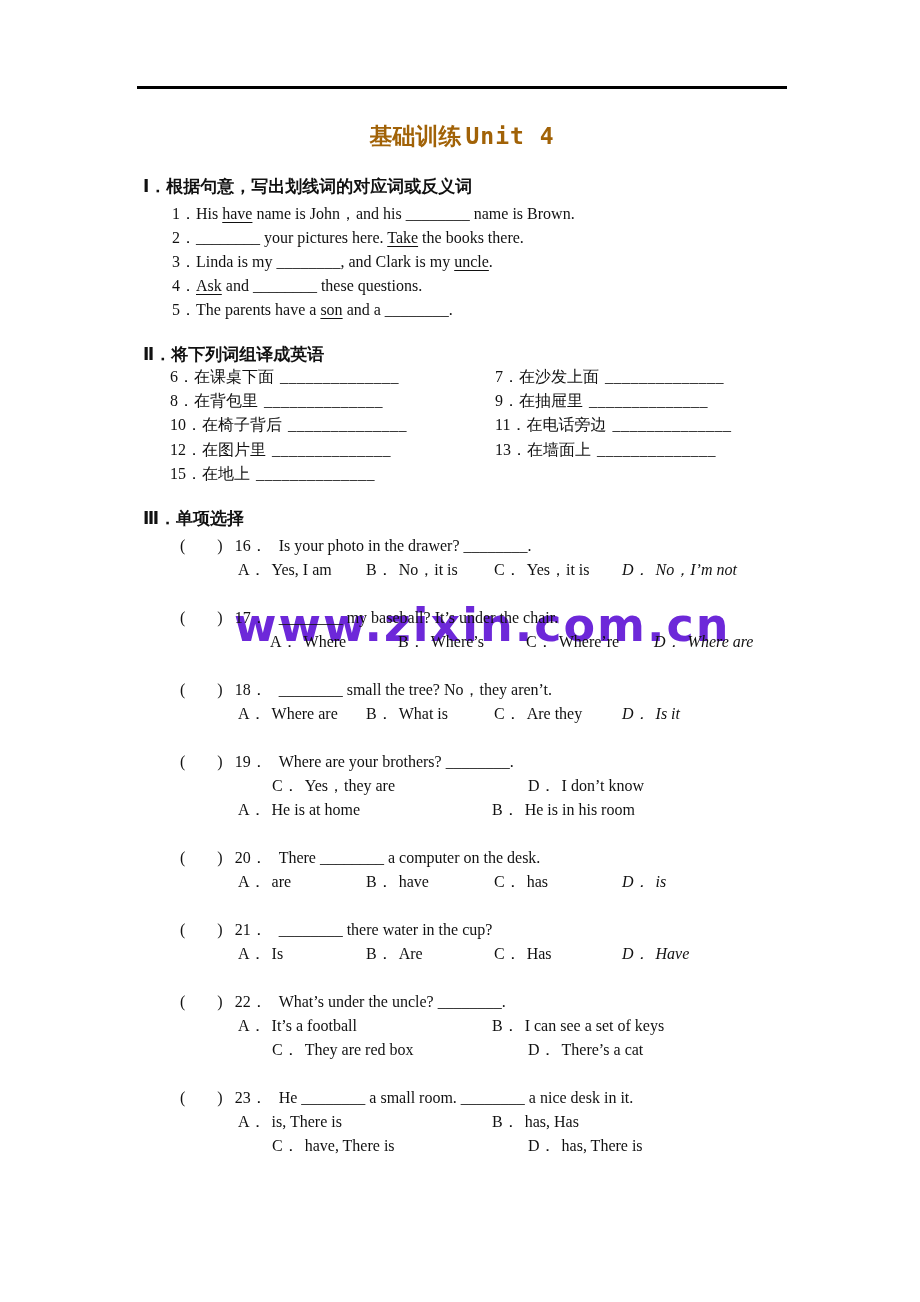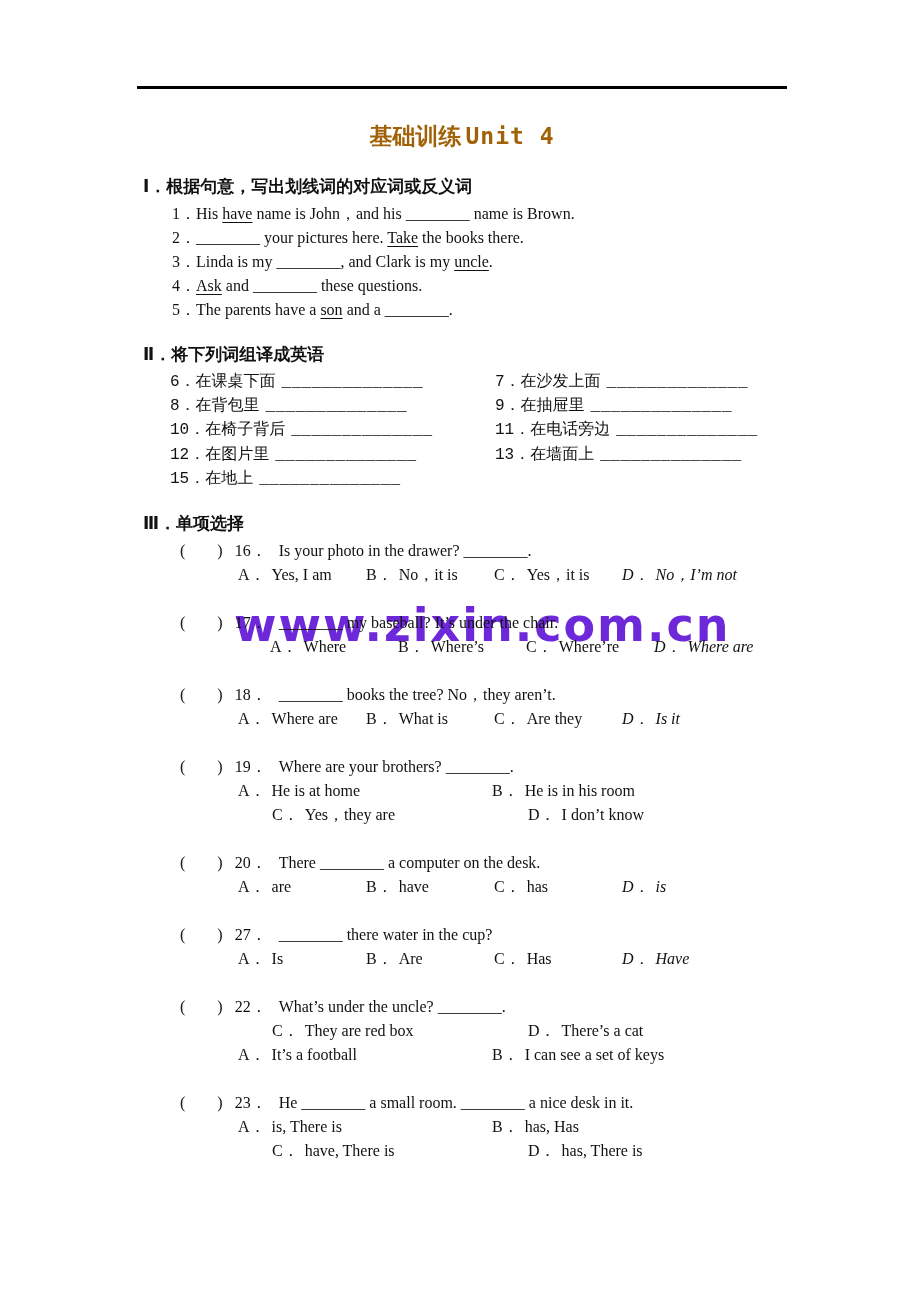--- a/index.html
+++ b/index.html
@@ -31,24 +31,23 @@
     margin-left:6px;white-space:nowrap;
   }
   .h1-a{margin-top:27px;}
   .h2-a{margin-top:23px;}
   .h3-a{margin-top:23px;}
   .s1-items{margin-top:5px;margin-left:35px;}
   .s1-item{line-height:24px;height:24px;white-space:nowrap;}
   .num{display:inline-block;}
   .u{text-decoration:underline;text-underline-offset:3px;}
   .s2-grid{
-    margin-top:5px;margin-left:33px;
+    margin-left:33px;
     display:grid;grid-template-columns:325px 1fr;
     line-height:24.2px;
-    font-family:Liberation Mono, monospace;
   }
   .s2-cell{white-space:nowrap;}
   .s2-blank{margin-left:6px;letter-spacing:0.5px;}
   .s3-questions{margin-top:5px;margin-left:43px;}
   .question{margin-bottom:24px;}
   .q-stem-line{line-height:24px;height:24px;white-space:nowrap;}
   .bracket-gap{display:inline-block;width:32px;}
   .bracket{margin-right:12px;}
   .q-num{margin-right:12px;}
   .opt-row{line-height:24px;height:24px;white-space:nowrap;margin-left:58px;}
@@ -99,40 +98,40 @@
     <div class="s3-questions">
         <div class="question">
           <div class="q-stem-line"><span class="bracket"><span>(</span><span class="bracket-gap"></span><span>)</span></span><span class="q-num">16．</span><span>Is your photo in the drawer? ________.</span></div>
           <div class="opt-row"><span class="opt"><span class="opt-label">A．</span><span>Yes, I am</span></span><span class="opt"><span class="opt-label">B．</span><span>No，it is</span></span><span class="opt"><span class="opt-label">C．</span><span>Yes，it is</span></span><span class="opt"><span class="opt-label">D．</span><span>No，I’m not</span></span></div>
         </div>
         <div class="question">
           <div class="q-stem-line"><span class="bracket"><span>(</span><span class="bracket-gap"></span><span>)</span></span><span class="q-num">17．</span><span>________ my baseball? It’s under the chair.</span></div>
           <div class="opt-row" style="margin-left: 90px;"><span class="opt"><span class="opt-label">A．</span><span>Where</span></span><span class="opt"><span class="opt-label">B．</span><span>Where’s</span></span><span class="opt"><span class="opt-label">C．</span><span>Where’re</span></span><span class="opt"><span class="opt-label">D．</span><span>Where are</span></span></div>
         </div>
         <div class="question">
-          <div class="q-stem-line"><span class="bracket"><span>(</span><span class="bracket-gap"></span><span>)</span></span><span class="q-num">18．</span><span>________ books the tree? No，they aren’t.</span></div>
+          <div class="q-stem-line"><span class="bracket"><span>(</span><span class="bracket-gap"></span><span>)</span></span><span class="q-num">18．</span><span>________ small the tree? No，they aren’t.</span></div>
           <div class="opt-row"><span class="opt"><span class="opt-label">A．</span><span>Where are</span></span><span class="opt"><span class="opt-label">B．</span><span>What is</span></span><span class="opt"><span class="opt-label">C．</span><span>Are they</span></span><span class="opt"><span class="opt-label">D．</span><span>Is it</span></span></div>
         </div>
         <div class="question">
           <div class="q-stem-line"><span class="bracket"><span>(</span><span class="bracket-gap"></span><span>)</span></span><span class="q-num">19．</span><span>Where are your brothers? ________.</span></div>
+          <div class="opt-grid-row second"><span class="opt-a"><span class="opt-label">C．</span><span>Yes，they are</span></span><span class="opt-b"><span class="opt-label">D．</span><span>I don’t know</span></span></div>
           <div class="opt-grid-row"><span class="opt-a"><span class="opt-label">A．</span><span>He is at home</span></span><span class="opt-b"><span class="opt-label">B．</span><span>He is in his room</span></span></div>
-          <div class="opt-grid-row second"><span class="opt-a"><span class="opt-label">C．</span><span>Yes，they are</span></span><span class="opt-b"><span class="opt-label">D．</span><span>I don’t know</span></span></div>
         </div>
         <div class="question">
           <div class="q-stem-line"><span class="bracket"><span>(</span><span class="bracket-gap"></span><span>)</span></span><span class="q-num">20．</span><span>There ________ a computer on the desk.</span></div>
           <div class="opt-row"><span class="opt"><span class="opt-label">A．</span><span>are</span></span><span class="opt"><span class="opt-label">B．</span><span>have</span></span><span class="opt"><span class="opt-label">C．</span><span>has</span></span><span class="opt"><span class="opt-label">D．</span><span>is</span></span></div>
         </div>
         <div class="question">
-          <div class="q-stem-line"><span class="bracket"><span>(</span><span class="bracket-gap"></span><span>)</span></span><span class="q-num">27．</span><span>________ there water in the cup?</span></div>
+          <div class="q-stem-line"><span class="bracket"><span>(</span><span class="bracket-gap"></span><span>)</span></span><span class="q-num">21．</span><span>________ there water in the cup?</span></div>
           <div class="opt-row"><span class="opt"><span class="opt-label">A．</span><span>Is</span></span><span class="opt"><span class="opt-label">B．</span><span>Are</span></span><span class="opt"><span class="opt-label">C．</span><span>Has</span></span><span class="opt"><span class="opt-label">D．</span><span>Have</span></span></div>
         </div>
         <div class="question">
           <div class="q-stem-line"><span class="bracket"><span>(</span><span class="bracket-gap"></span><span>)</span></span><span class="q-num">22．</span><span>What’s under the uncle? ________.</span></div>
+          <div class="opt-grid-row"><span class="opt-a"><span class="opt-label">A．</span><span>It’s a football</span></span><span class="opt-b"><span class="opt-label">B．</span><span>I can see a set of keys</span></span></div>
           <div class="opt-grid-row second"><span class="opt-a"><span class="opt-label">C．</span><span>They are red box</span></span><span class="opt-b"><span class="opt-label">D．</span><span>There’s a cat</span></span></div>
-          <div class="opt-grid-row"><span class="opt-a"><span class="opt-label">A．</span><span>It’s a football</span></span><span class="opt-b"><span class="opt-label">B．</span><span>I can see a set of keys</span></span></div>
         </div>
         <div class="question">
           <div class="q-stem-line"><span class="bracket"><span>(</span><span class="bracket-gap"></span><span>)</span></span><span class="q-num">23．</span><span>He ________ a small room. ________ a nice desk in it.</span></div>
           <div class="opt-grid-row"><span class="opt-a"><span class="opt-label">A．</span><span>is, There is</span></span><span class="opt-b"><span class="opt-label">B．</span><span>has, Has</span></span></div>
           <div class="opt-grid-row second"><span class="opt-a"><span class="opt-label">C．</span><span>have, There is</span></span><span class="opt-b"><span class="opt-label">D．</span><span>has, There is</span></span></div>
         </div>
       </div>
 
   </div>
 </div>

